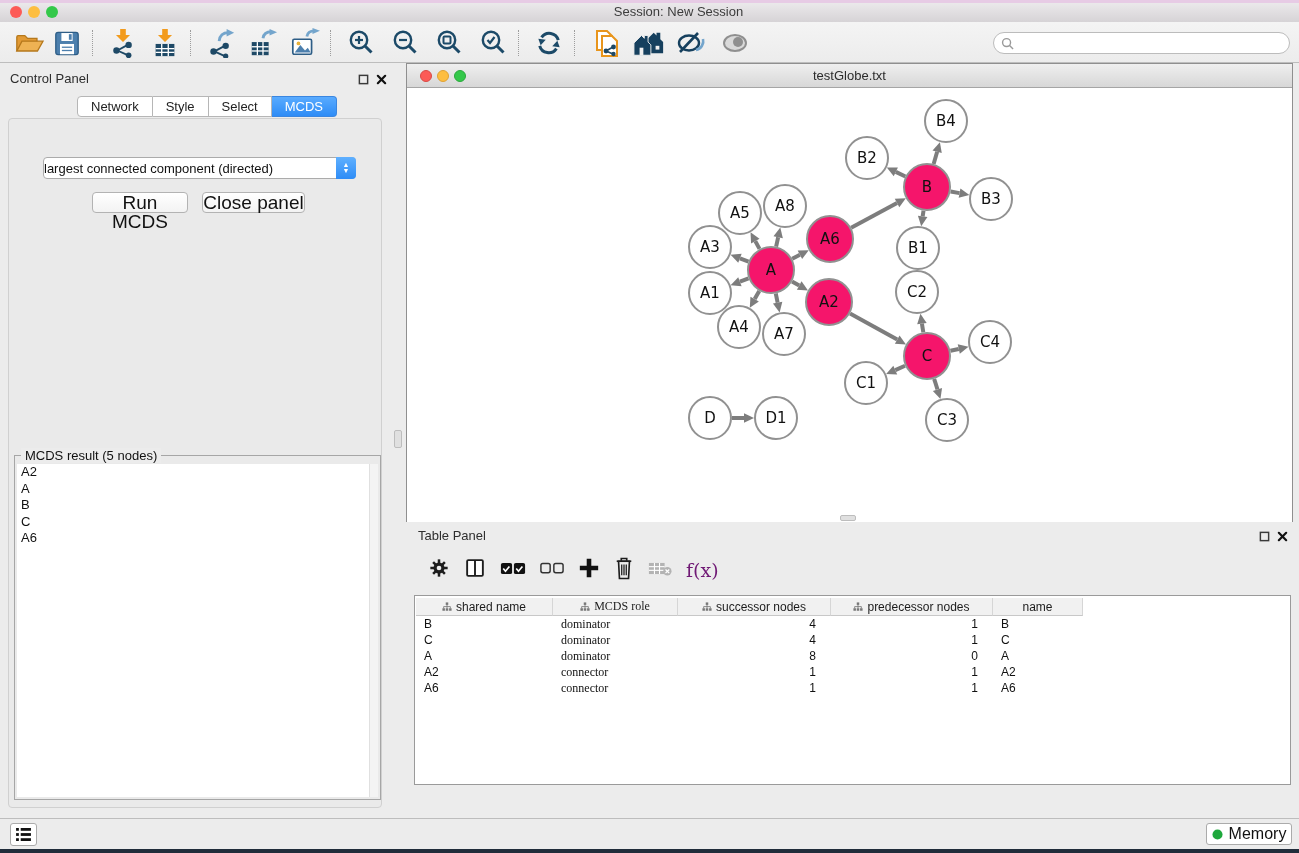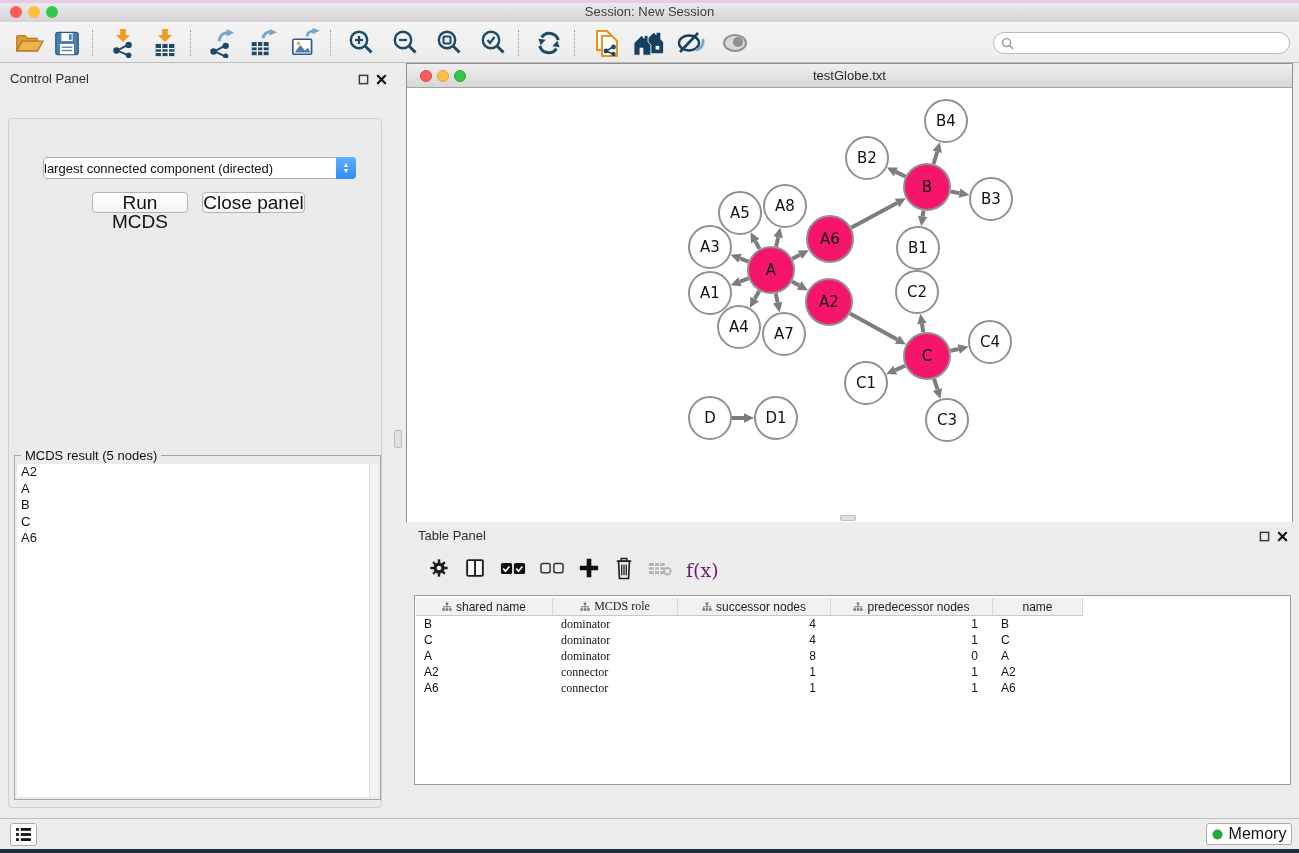--- a/index.html
+++ b/index.html
@@ -2,21 +2,21 @@
 <html><head>
 <meta charset="utf-8">
 <style>
   * { margin:0; padding:0; box-sizing:border-box; }
   html,body { width:1299px; height:853px; overflow:hidden; }
   body { font-family:"Liberation Sans","DejaVu Sans",sans-serif; background:#ececec; position:relative; }
   .abs { position:absolute; }
 
   
   .titlebar { left:0; top:0; width:1299px; height:23px;
-    background:linear-gradient(#eeecee,#d6d3d6); border-bottom:1px solid #a8a8a8; }
+    background:linear-gradient(#eeecee,#d6d3d6); border-bottom:1px solid #a8a8a8;padding-left:29px; }
   .titlebar .pinkline { left:0; top:0; width:1299px; height:3px; background:#e7cbe5; }
   .tl { border-radius:50%; }
   .tl.red{ background:#fc5b57; } .tl.yellow{ background:#fdbe41; } .tl.green{ background:#34c84a; }
   .main-title { width:100%; top:4px; text-align:center; font-size:13px; color:#3c3c3c; }
 
   .toolbar { left:0; top:22px; width:1299px; height:41px; background:linear-gradient(#f4f4f4,#ececec);
     border-bottom:1px solid #bdbdbd; }
   .tbtn { top:6px; width:34px; height:30px; display:flex; align-items:center; justify-content:center; }
   .tsep { top:8px; width:1px; height:26px; border-left:1px dotted #9d9d9d; }
   .searchbox { top:10px; left:993px; width:297px; height:22px; background:#fff; border:1px solid #bcbcbc;
@@ -269,20 +269,26 @@
     </svg>
   </div>
   <div class="abs" style="left:376px; top:8px;">
     <svg width="11" height="11" viewBox="0 0 12 12">
       <path d="M2 2 L10 10 M10 2 L2 10" stroke="#111" stroke-width="2.4" stroke-linecap="round"></path>
     </svg>
   </div>
 
   <div class="abs cp-content"></div>
 
+  <div class="abs tabbar" style="left:77px; top:33px;">
+    <div class="tab">Network</div>
+    <div class="tab">Style</div>
+    <div class="tab">Select</div>
+    <div class="tab sel">MCDS</div>
+  </div>
 
 
   <div class="abs mselect">
     <div class="val">largest connected component (directed)</div>
     <div class="stepper">
         <span>▲</span>
         <span>▼</span>
       </div>
   </div>
 

